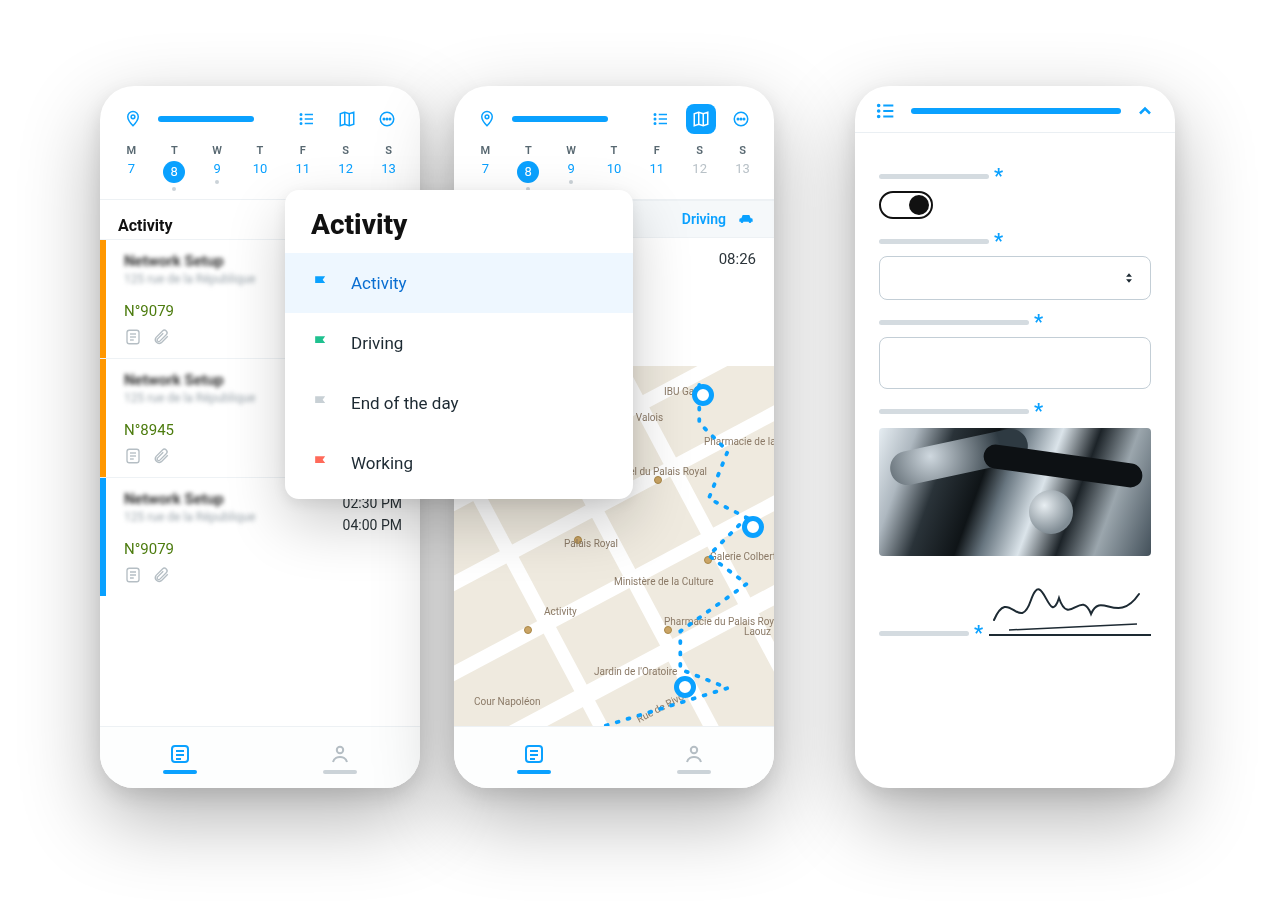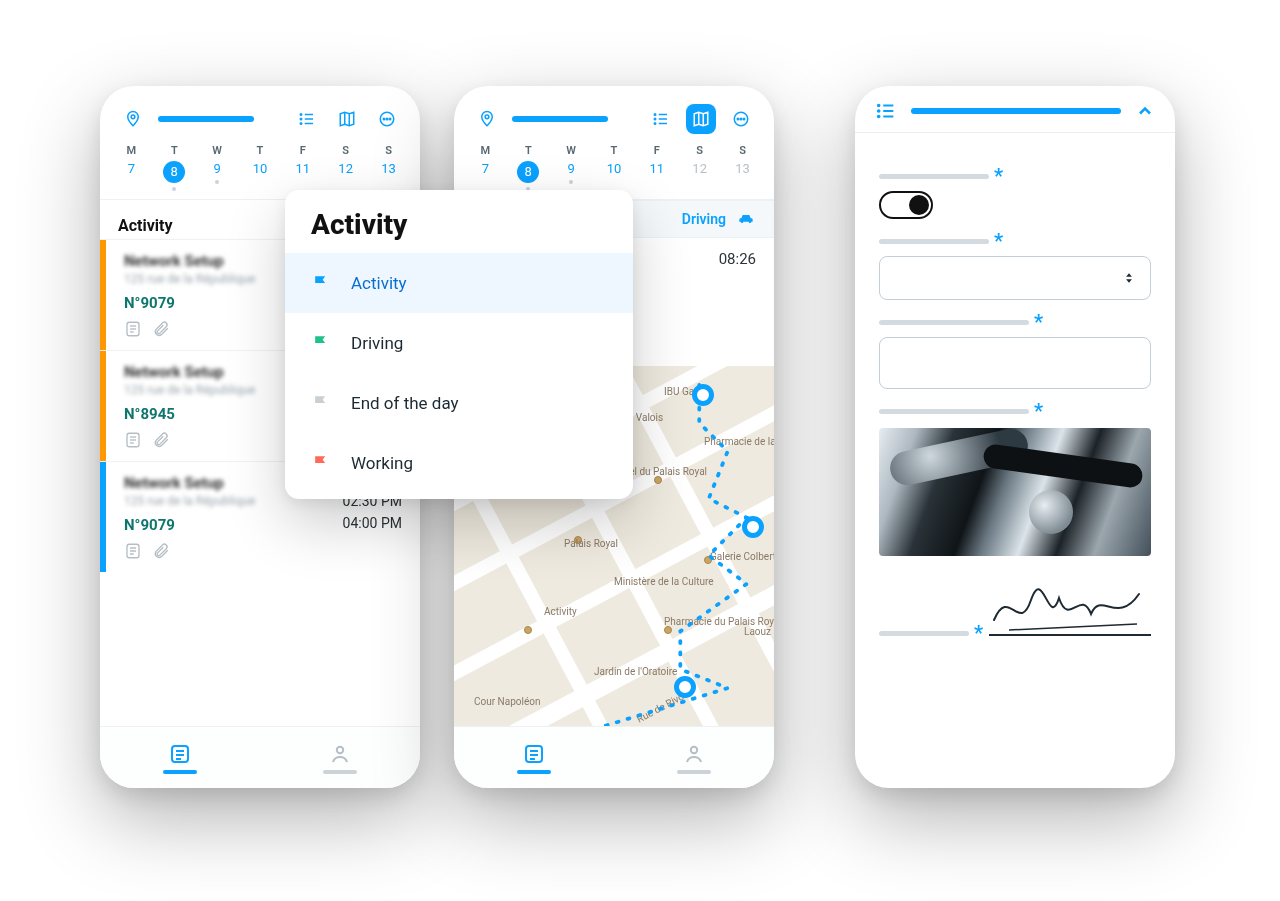--- a/index.html
+++ b/index.html
@@ -61,23 +61,23 @@
   
   .job-list { position:relative; }
   .job {
     position:relative; padding:12px 18px 12px 24px; border-top:1px solid #eef2f5;
   }
   .job::before { content:""; position:absolute; left:0; top:0; bottom:0; width:6px; background:#ff9700; }
   .job.blue::before { background:#0aa1ff; }
   .job .blurred { filter: blur(2px); color:#9aa4ab; }
   .job .ttl { font-size:15px; font-weight:700; color:#333; }
   .job .sub { font-size:12px; color:#9aa4ab; margin-top:2px; }
-  .job .num { font-size:15px; font-weight:700; color:#0f766e; margin-top:8px; }
+  .job .num { font-size:15px; font-weight:400; color:#4d7c0f; margin-top:16px; }
   .job .meta { display:flex; gap:10px; margin-top:8px; color:#b5bec4; }
-  .job .times { position:absolute; right:18px; top:28px; text-align:right; font-size:14px; color:#2a3338; line-height:1.6; }
+  .job .times { position:absolute; right:18px; top:14px; text-align:right; font-size:14px; color:#2a3338; line-height:1.6; }
 
   
   .tabbar {
     position:absolute; left:0; right:0; bottom:0; height:62px;
     border-top:1px solid #edf1f4; background:#fdfefe;
     display:flex;
   }
   .tabbar .tab { flex:1; display:flex; flex-direction:column; align-items:center; justify-content:center; gap:4px; }
   .tabbar .bar { width:34px; height:4px; border-radius:3px; background:#cbd3d8; }
   .tabbar .tab.active .bar { background:#0aa1ff; }

